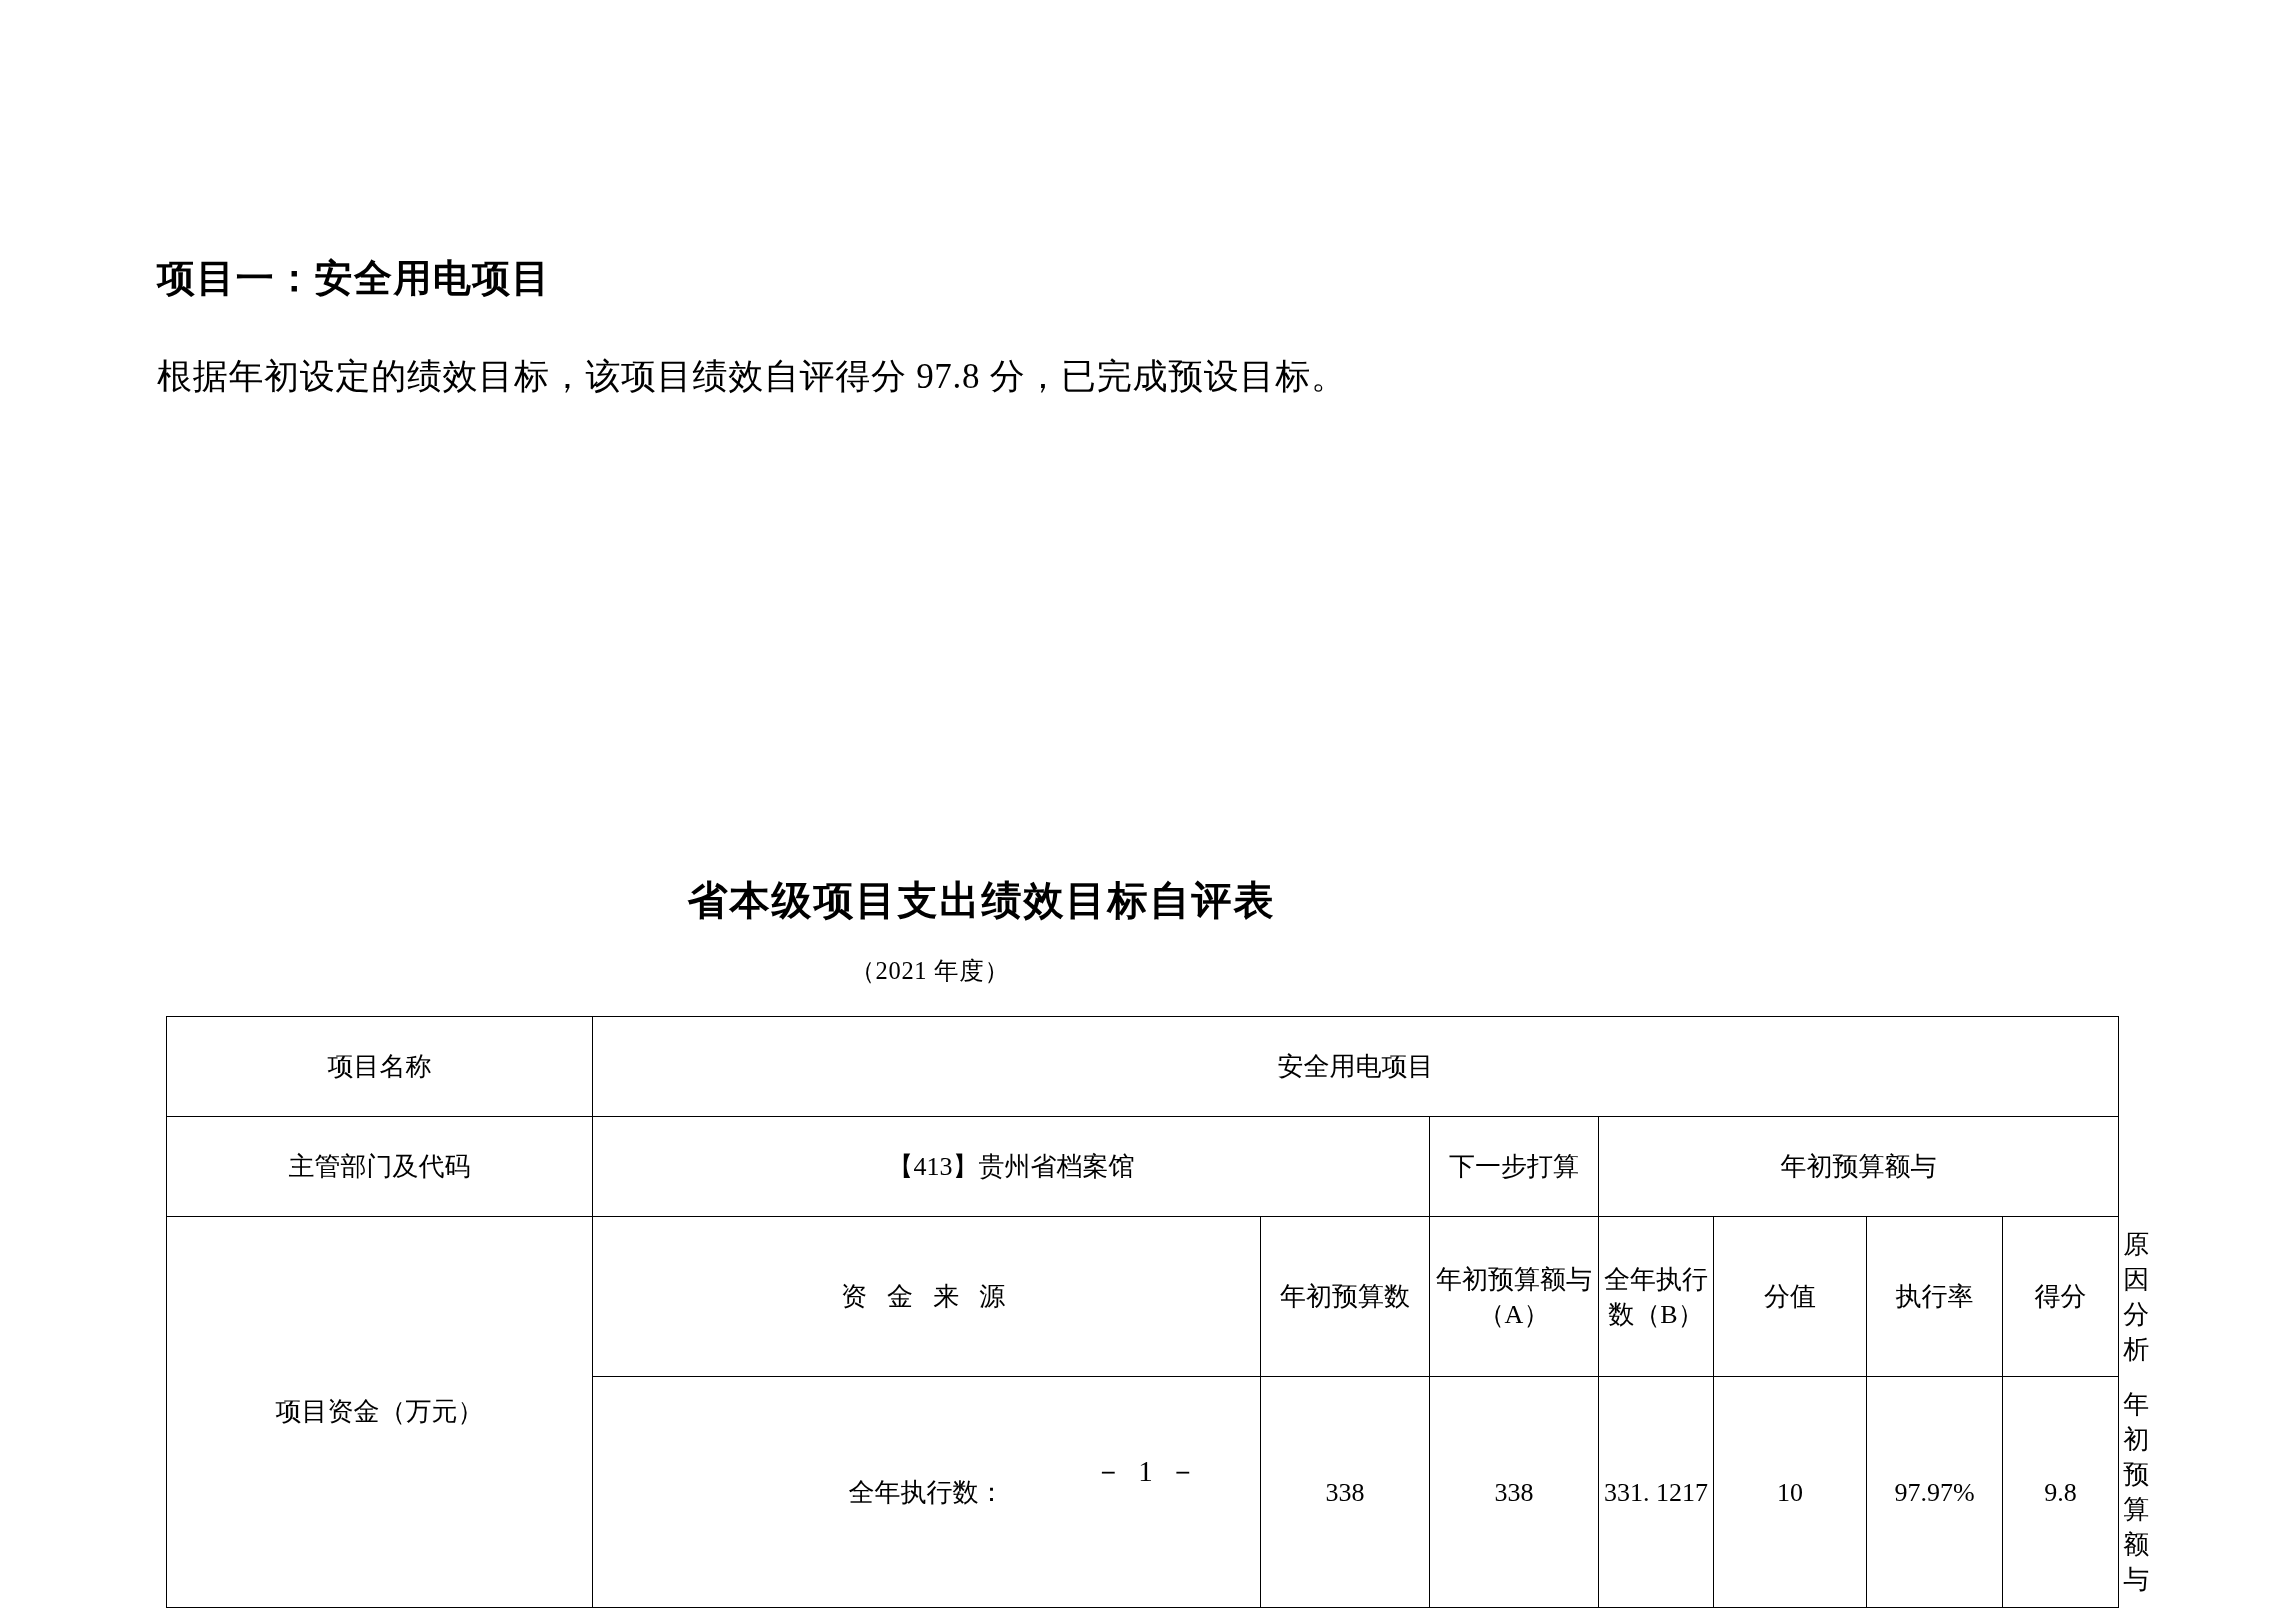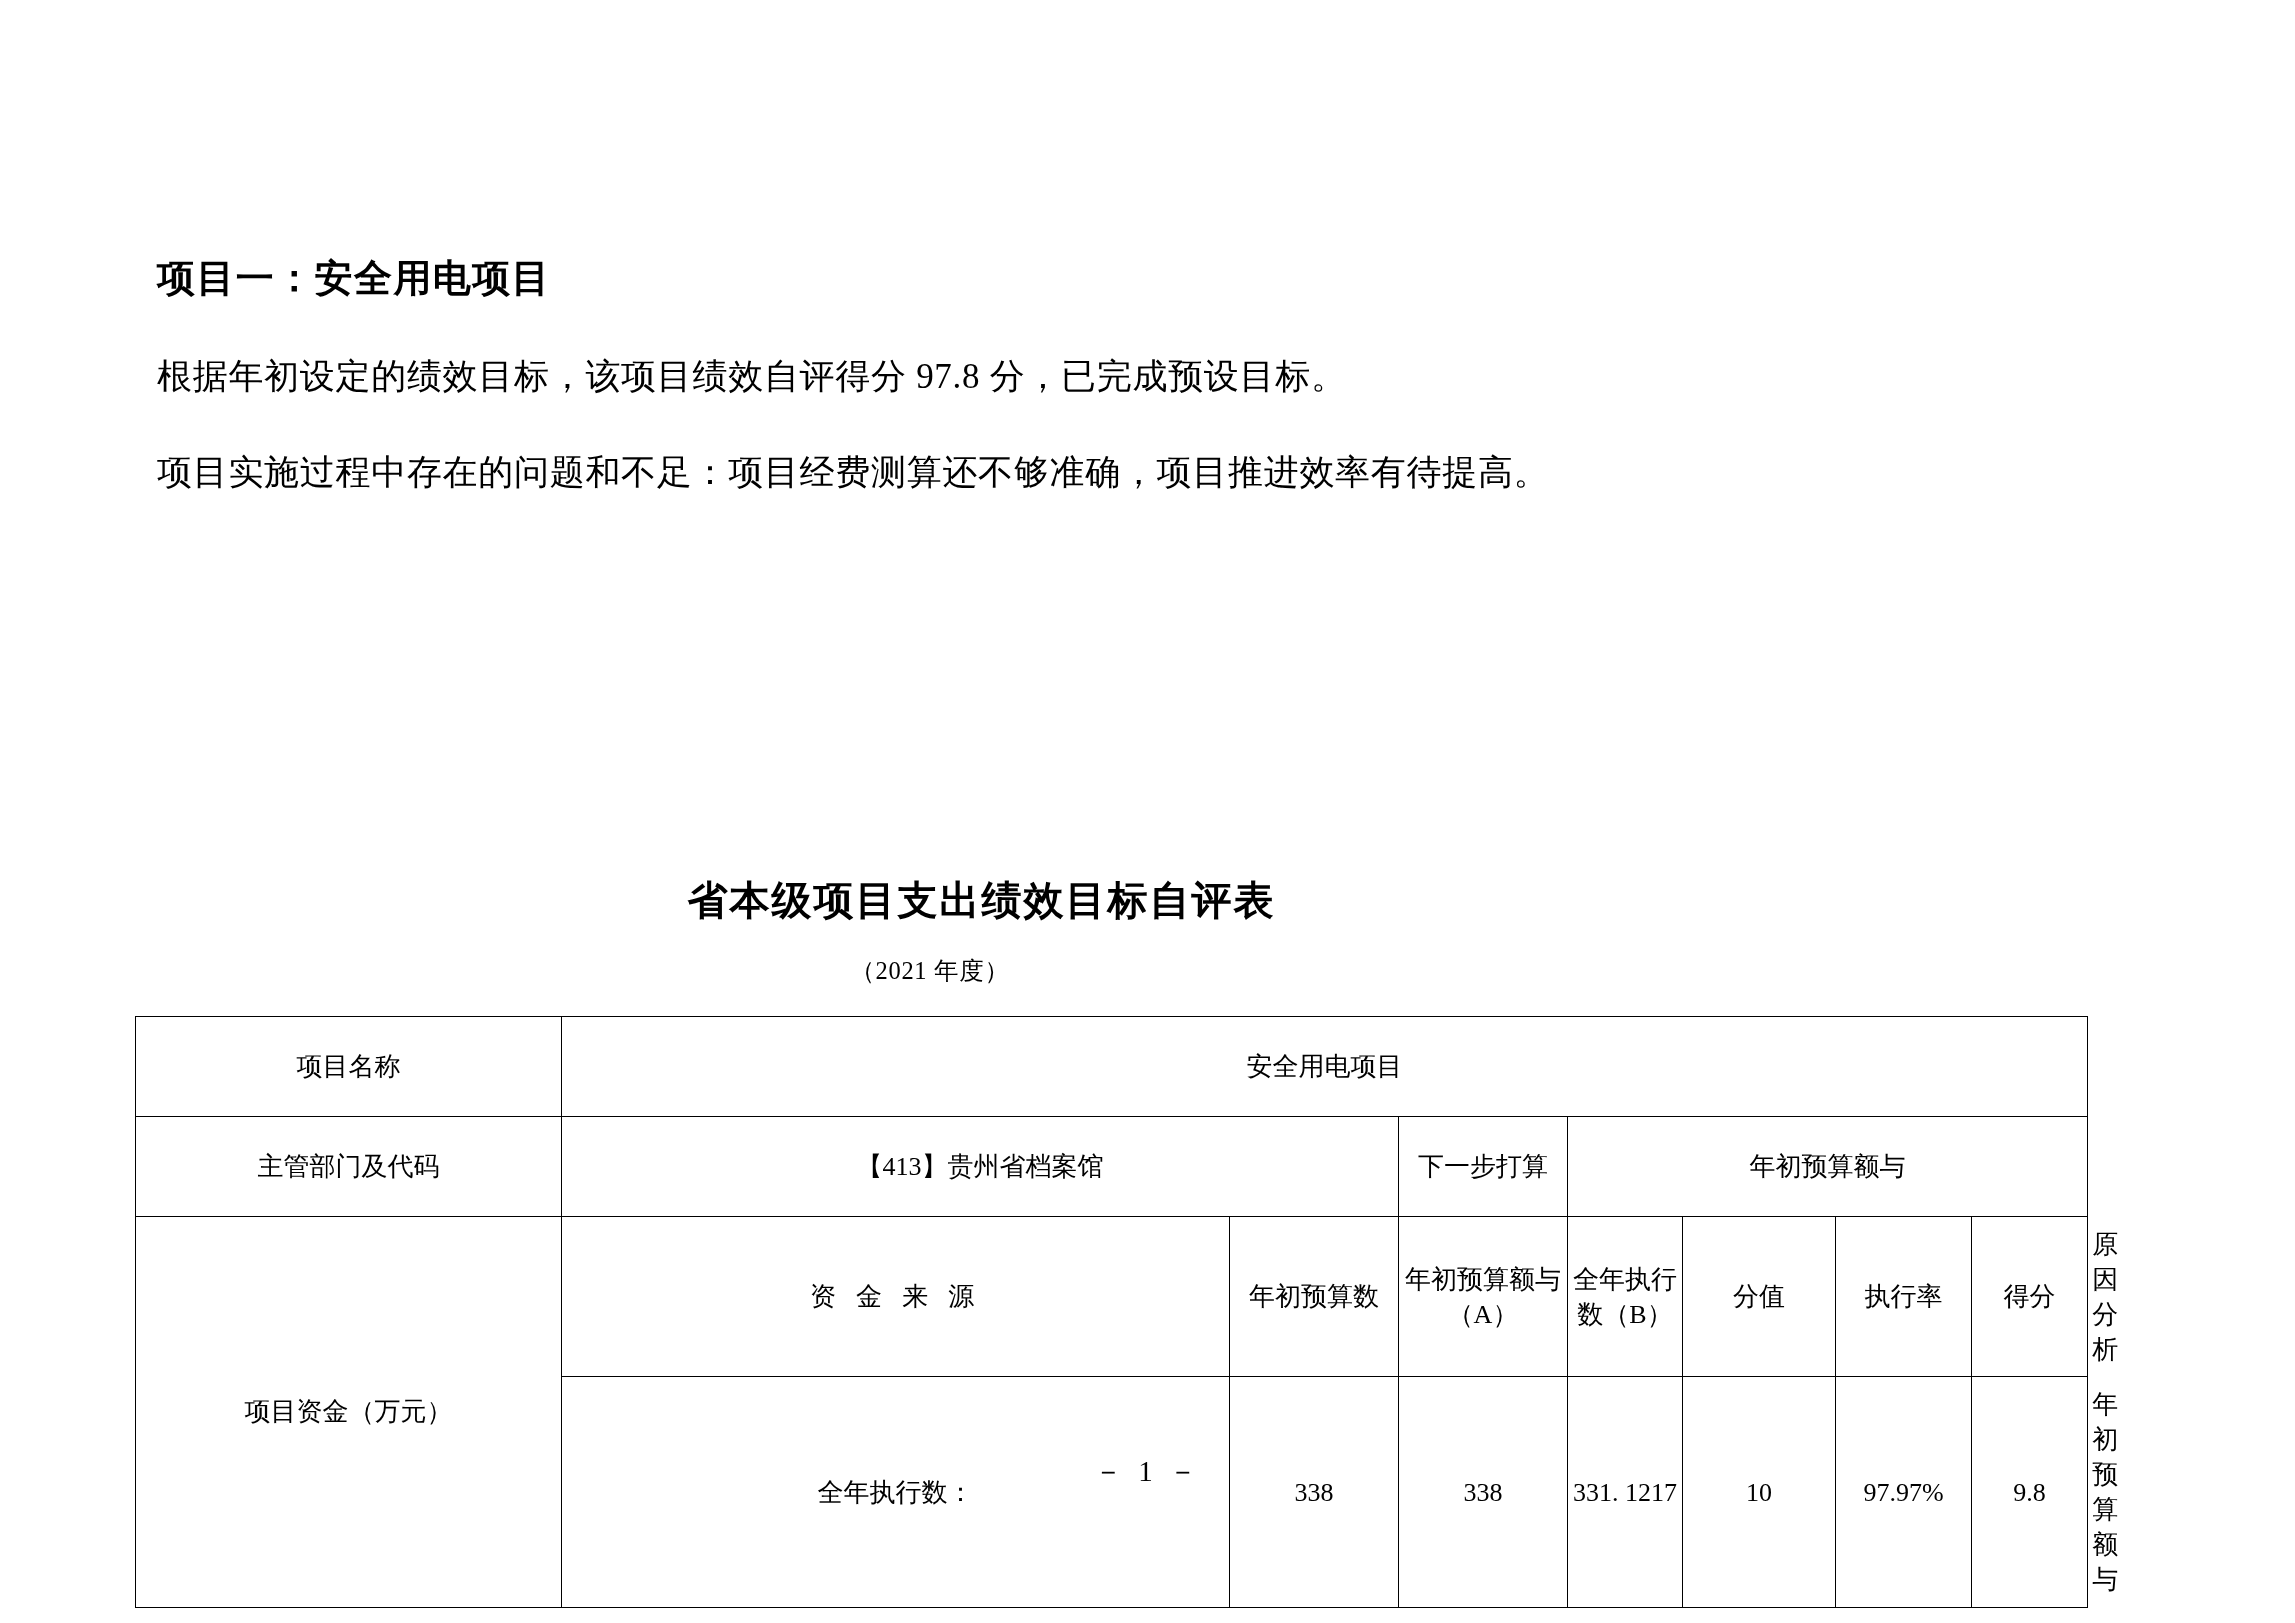--- a/index.html
+++ b/index.html
@@ -57,21 +57,21 @@
     position: absolute;
     left: 0;
     top: 954px;
     width: 1860px;
     text-align: center;
     font-size: 24.5px;
     letter-spacing: 0.7px;
   }
   table.sheet {
     position: absolute;
-    left: 135px;
+    left: 166px;
     top: 1016px;
     width: 1944px;
     border-collapse: collapse;
     table-layout: fixed;
   }
   table.sheet td {
     border: 1.4px solid #000000;
     text-align: center;
     vertical-align: middle;
     font-size: 26px;
@@ -92,21 +92,20 @@
   }
 </style>
 </head>
 <body>
 
 <div class="page">
 
   <div class="content">
     <div class="heading">项目一：安全用电项目</div>
     <div class="para">根据年初设定的绩效目标，该项目绩效自评得分 97.8 分，已完成预设目标。</div>
-    <div class="para">项目实施过程中存在的问题和不足：项目经费测算还不够准确，项目推进效率有待提高。</div>
   </div>
 
   <div class="table-title">省本级项目支出绩效目标自评表</div>
   <div class="table-subtitle">（2021 年度）</div>
 
   <table class="sheet">
     <colgroup>
       <col style="width:426px">
       <col style="width:402px">
       <col style="width:266px">

